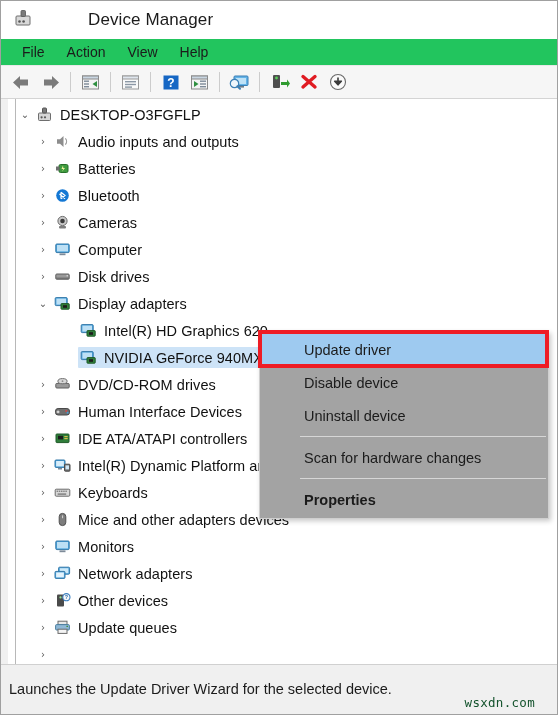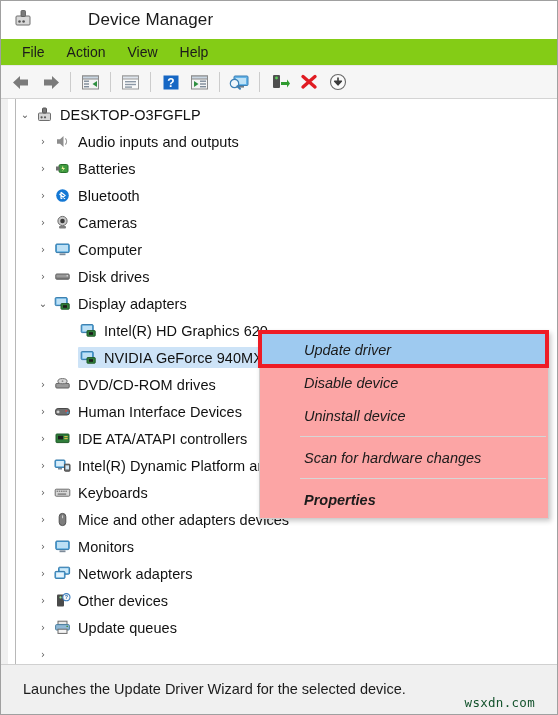--- a/index.html
+++ b/index.html
@@ -40,21 +40,21 @@
     margin-left: 11px;
     letter-spacing: .1px;
   }
 
   
   .menubar {
     position: absolute;
     left: 0; top: 38px;
     width: 558px;
     height: 27px;
-    background: #84cc16;
+    background: #22c55e;
     display: flex;
     align-items: center;
     padding-left: 10px;
     box-sizing: border-box;
     border-bottom: 1px solid #e8e8e8;
   }
   .menu-item {
     font-size: 14px;
     color: #1b1b1b;
     padding: 2px 11px;
@@ -150,27 +150,26 @@
   .d0 { padding-left: 8px; }
   .d1 { padding-left: 26px; }
   .d2 { padding-left: 52px; }
 
   
   .ctxmenu {
     position: absolute;
     left: 258px;
     top: 330px;
     width: 290px;
-    background: #fca5a5;
+    background: #a3a3a3;
     border: 1px solid #cfcfcf;
     box-shadow: 2px 2px 5px rgba(0,0,0,.22);
     padding: 1px 0 2px 0;
     box-sizing: border-box;
     z-index: 40;
-    font-style: italic;
   }
   .ctx-item {
     height: 33px;
     display: flex;
     align-items: center;
     padding-left: 44px;
     font-size: 14.5px;
     color: #1b1b1b;
     cursor: default;
     box-sizing: border-box;
@@ -201,21 +200,21 @@
     position: absolute;
     left: 0; bottom: 0;
     width: 558px;
     height: 50px;
     background: #f0f0f0;
     border-top: 1px solid #d0d0d0;
     box-sizing: border-box;
   }
   .status-text {
     position: absolute;
-    left: 22px; top: 16px;
+    left: 8px; top: 16px;
     font-size: 14.5px;
     color: #1b1b1b;
   }
   .watermark {
     position: absolute;
     right: 24px; bottom: 4px;
     font-size: 12.5px;
     color: #14532d;
     font-family: "DejaVu Sans Mono", monospace;
     letter-spacing: .3px;

